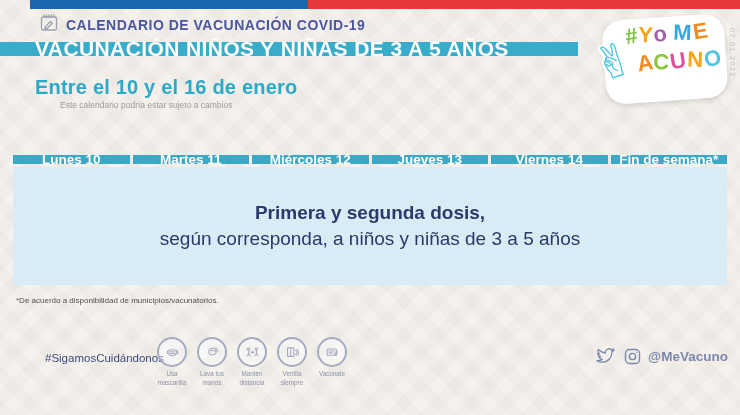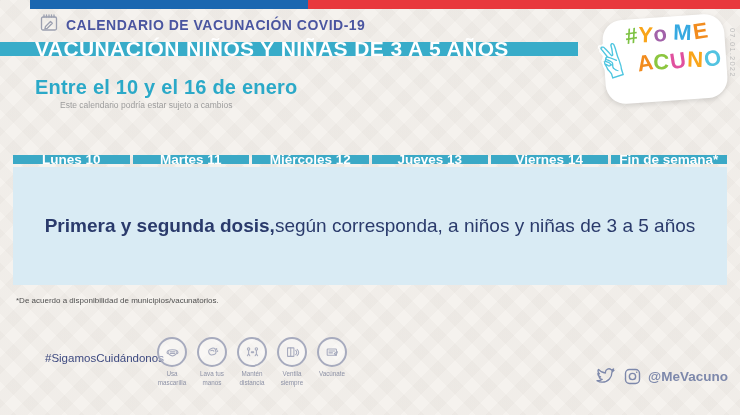--- a/index.html
+++ b/index.html
@@ -36,32 +36,32 @@
   .logo-hand{position:absolute;left:-10px;top:18px;font-size:46px;line-height:1;color:#4FC6E0;
     transform:rotate(-14deg);
     text-shadow:-2px -2px 0 #fff,2px -2px 0 #fff,-2px 2px 0 #fff,2px 2px 0 #fff;}
   .date-stamp{right:3px;top:28px;writing-mode:vertical-rl;font-size:7.5px;letter-spacing:1.2px;color:var(--date_gray);}
   
   .day-row{left:13px;top:139px;width:714px;height:25px;display:flex;gap:3px;}
   .day-cell{flex:1;background:var(--teal_day);color:#fff;font-size:13.5px;font-weight:700;
     display:flex;align-items:center;justify-content:center;white-space:nowrap;margin-top:16px;}
   
   .message-box{left:13px;top:167px;width:714px;height:118px;background:var(--light_blue_box);
-    display:flex;align-items:center;justify-content:center;
+    display:flex;flex-direction:column;align-items:center;justify-content:center;
     color:var(--navy_text);font-size:19px;line-height:26px;text-align:center;}
   .msg1{font-weight:700;}
   .footnote{left:16px;top:296px;font-size:8px;color:var(--footnote_gray);}
   
   .hashtag{left:45px;top:352px;font-size:11.5px;font-weight:400;color:var(--hashtag_navy);}
   .prev-row{left:152px;top:337px;display:flex;}
   .prev-item{width:40px;}
   .prev-circle{width:26px;height:26px;border:2px solid var(--icon_gray);border-radius:50%;
     display:flex;align-items:center;justify-content:center;margin:0 auto;color:var(--icon_gray);background:rgba(255,255,255,.4);}
   .prev-label{display:block;text-align:center;font-size:6.3px;line-height:1.35;color:var(--label_gray);margin-top:3px;}
-  .social{right:12px;top:364px;display:flex;align-items:center;gap:5px;color:var(--social_gray);}
+  .social{right:12px;top:344px;display:flex;align-items:center;gap:5px;color:var(--social_gray);}
   .social .handle{font-size:13.5px;font-weight:600;}
   svg{display:block;}
 </style>
 </head>
 <body>
 
 <div class="canvas">
 
   <div class="abs top-bar-blue"></div>
   <div class="abs top-bar-red"></div>

